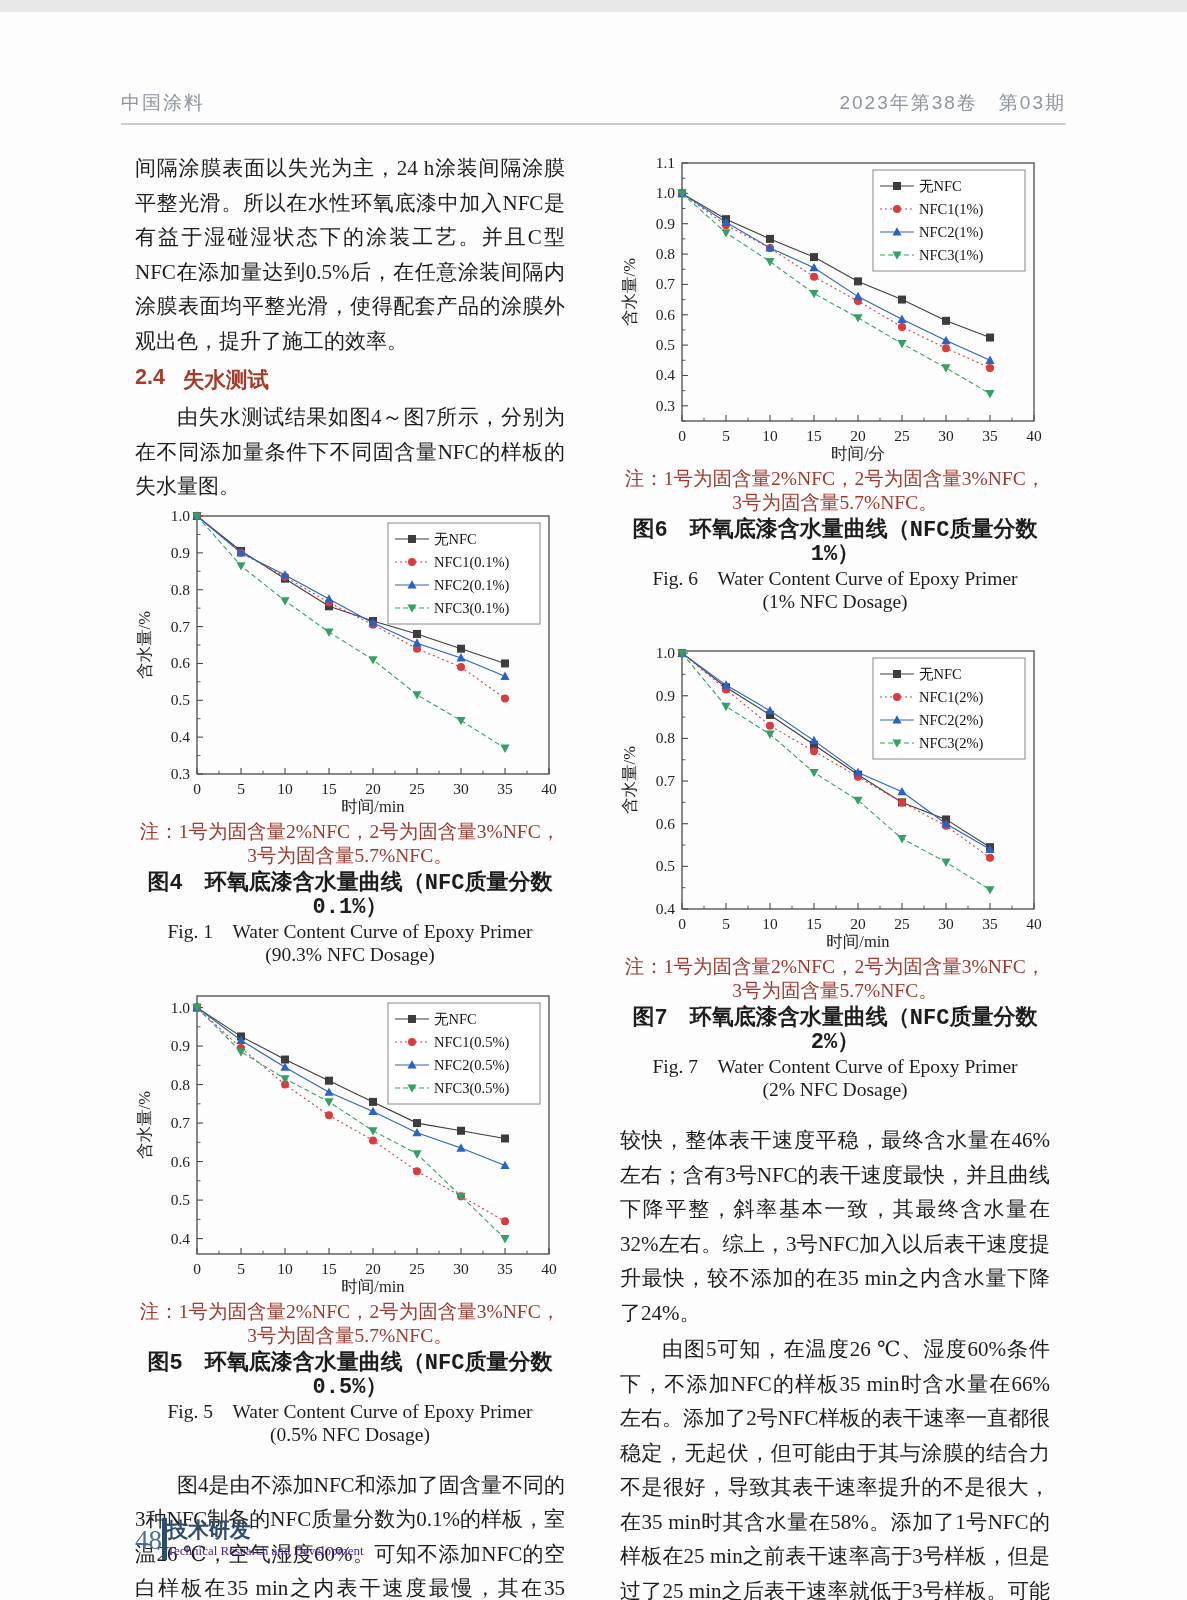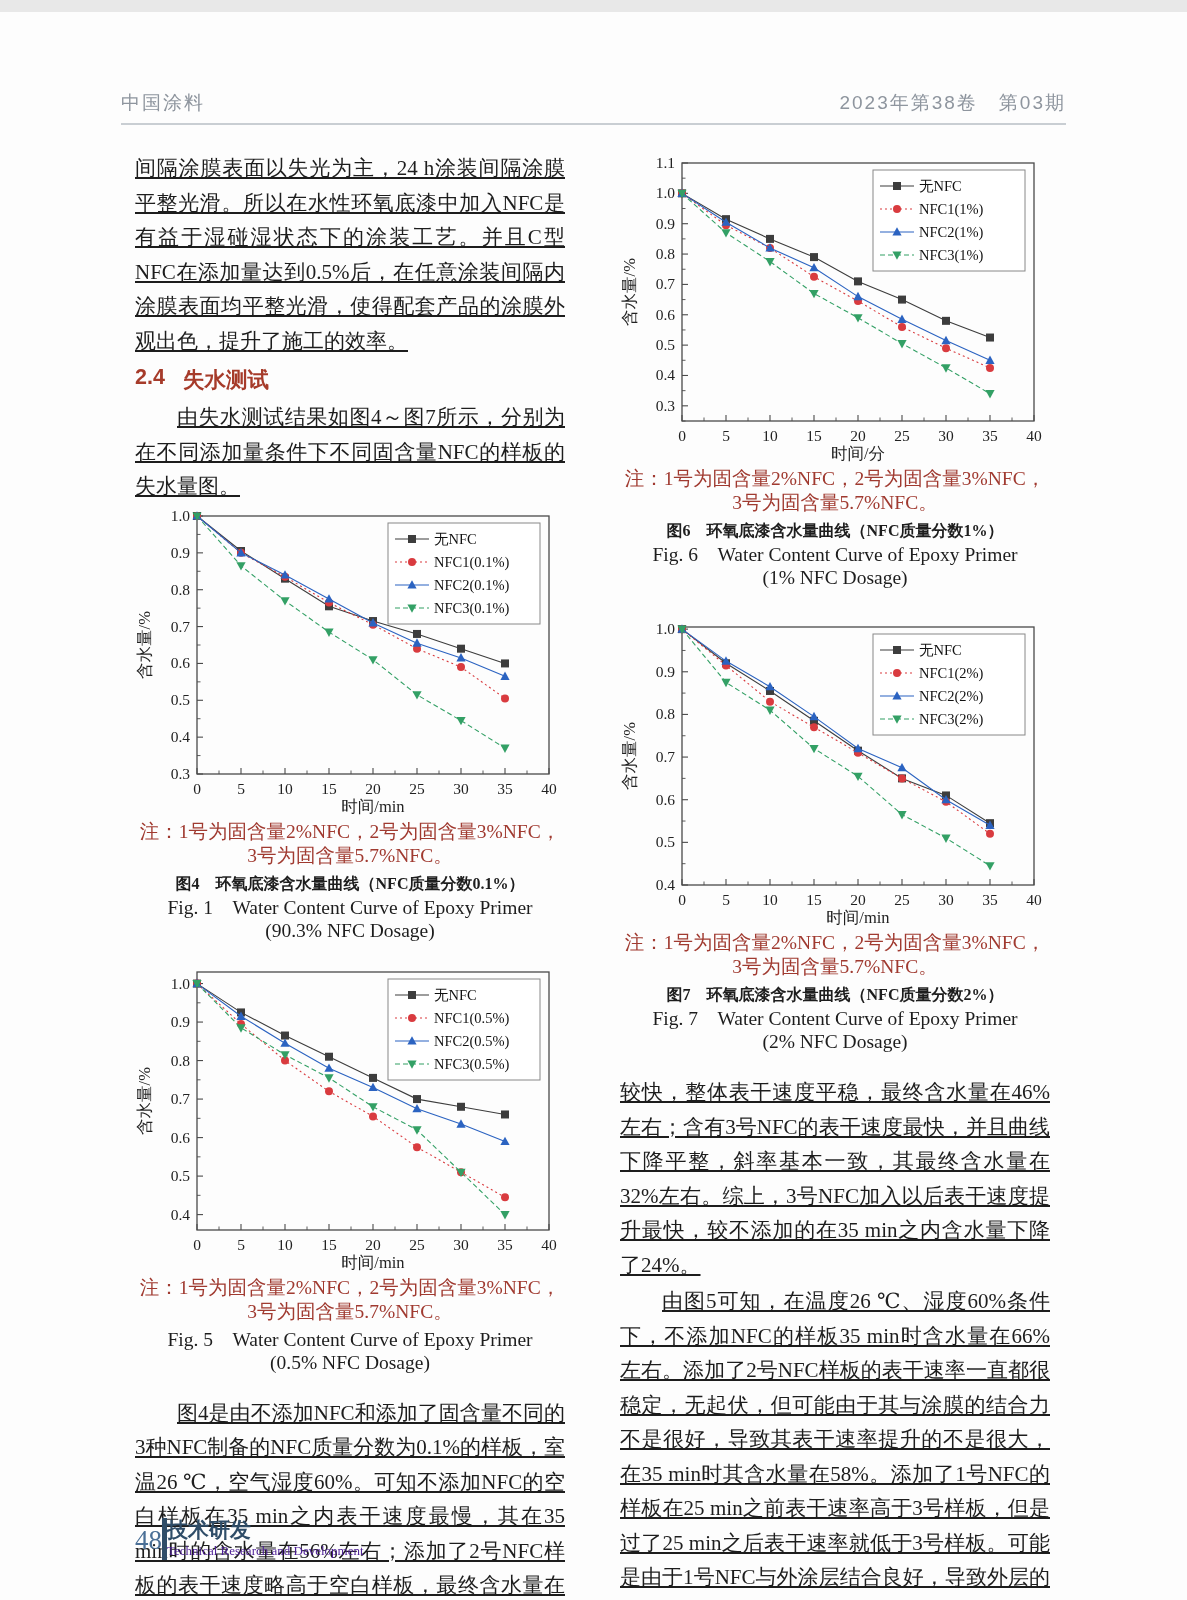--- a/index.html
+++ b/index.html
@@ -30,21 +30,20 @@
     padding-bottom:7px;
     border-bottom:2px solid #c9ced3;
     margin-left:-14px;margin-right:-16px;
   }
   
   .columns{display:flex;gap:55px;margin-top:26px;}
   .col{width:430px;}
   p.body-text{
     font-size:21px;line-height:34.5px;
     text-align:justify;
-    text-decoration:underline;
   }
   p.indent{text-indent:2em;}
   .section-head{
     font-family:"Liberation Sans","DejaVu Sans",sans-serif;
     color:var(--heading-red);
     font-size:21.5px;font-weight:bold;
     margin:7px 0 6px 0;
     display:flex;gap:18px;
   }
   
@@ -52,22 +51,22 @@
   .chart-box{width:430px;height:310px;}
   .fig-note{
     color:var(--note-red);
     font-size:19.5px;line-height:24px;
     text-align:center;
     margin-top:2px;
     font-family:"Liberation Serif","DejaVu Serif",serif;
   }
   figcaption{text-align:center;margin-top:4px;}
   .cap-cn{
-    font-family:Liberation Serif, serif;
-    font-weight:bold;font-size:16px;line-height:24px;
+    font-family:Liberation Mono, monospace;
+    font-weight:bold;font-size:22px;line-height:24px;
   }
   .cap-en{
     font-family:"Liberation Serif","DejaVu Serif",serif;
     font-weight:normal;font-size:19.5px;line-height:23px;
   }
   
   .page-footer{
     position:absolute;left:135px;bottom:52px;
     display:flex;align-items:stretch;
   }
@@ -322,20 +321,21 @@
               <text x="299" y="82" font-size="14.5" fill="#111">NFC2(0.5%)</text>
               <line x1="260" y1="100" x2="294" y2="100" stroke="#33a065" stroke-width="1.1" stroke-dasharray="5 3"></line>
               <polygon points="277,104.8 272.4,96.4 281.6,96.4" fill="#33a065"></polygon>
               <text x="299" y="105" font-size="14.5" fill="#111">NFC3(0.5%)</text>
             </svg></div>
         <div class="fig-note">
           <div>注：1号为固含量2%NFC，2号为固含量3%NFC，</div>
           <div>3号为固含量5.7%NFC。</div>
         </div>
         <figcaption>
+          <div class="cap-cn">图5　环氧底漆含水量曲线（NFC质量分数0.5%）</div>
           <div class="cap-en">Fig. 5　Water Content Curve of Epoxy Primer</div>
           <div class="cap-en">(0.5% NFC Dosage)</div>
         </figcaption>
       </figure>
 
       <p class="body-text indent">图4是由不添加NFC和添加了固含量不同的3种NFC制备的NFC质量分数为0.1%的样板，室温26 ℃，空气湿度60%。可知不添加NFC的空白样板在35 min之内表干速度最慢，其在35 min时的含水量在56%左右；添加了2号NFC样板的表干速度略高于空白样板，最终含水量在53%左右；添加了1号NFC的表干速度</p>
     </div>
 
     <div class="col">
 

